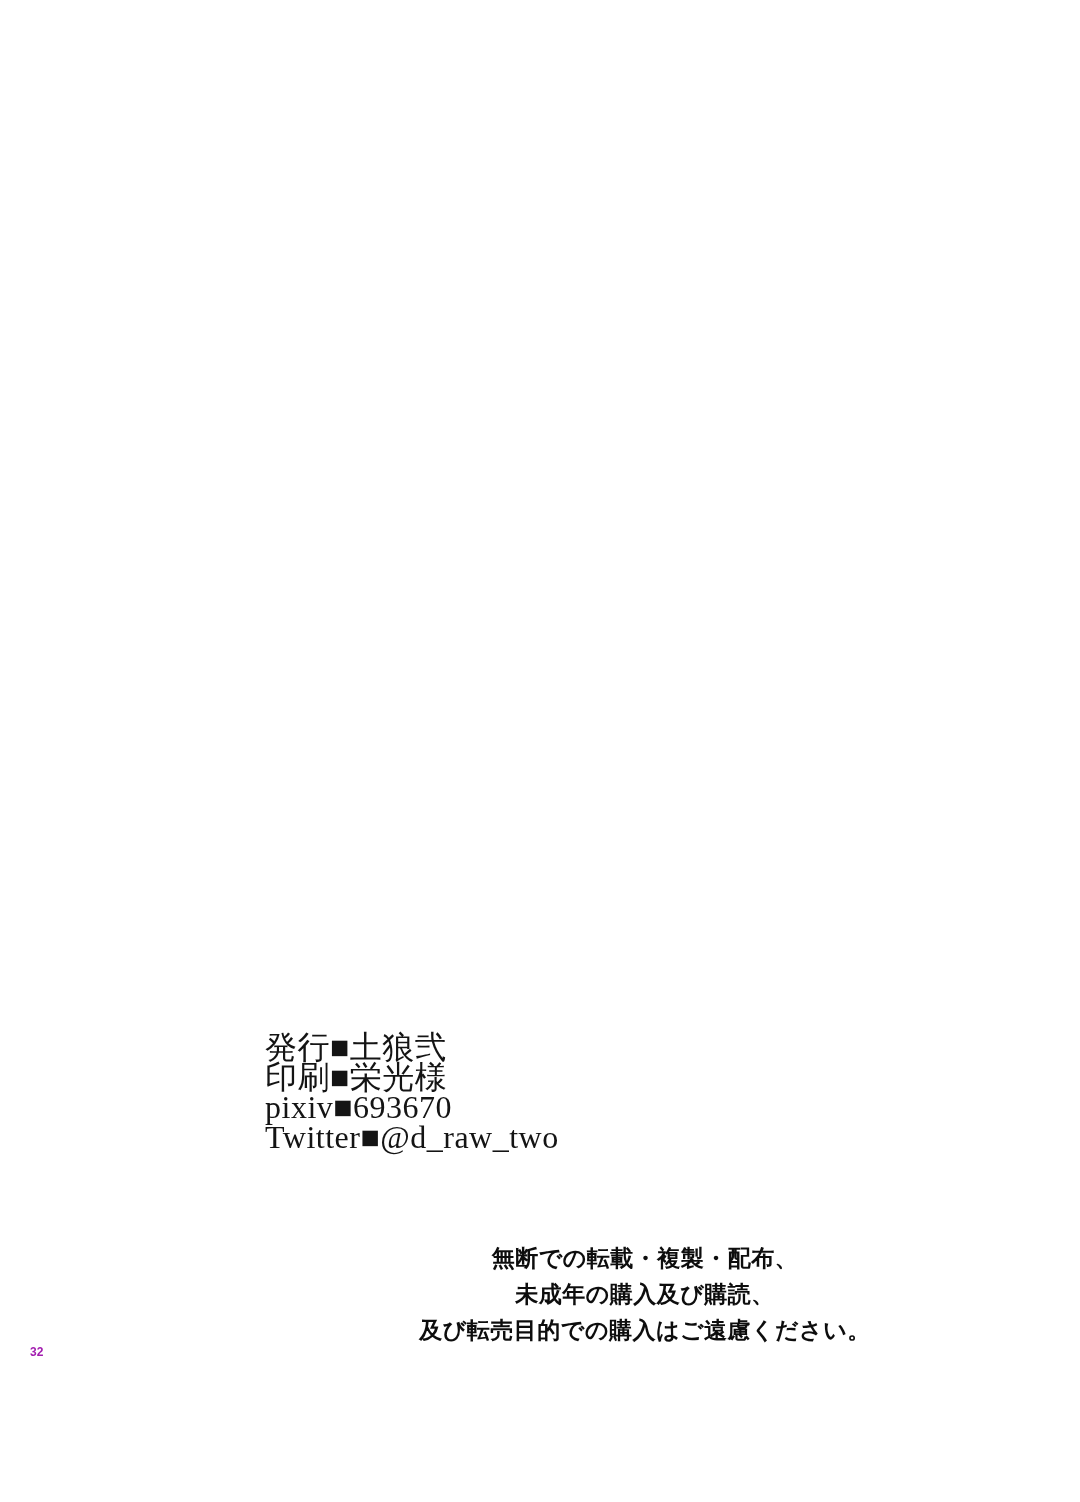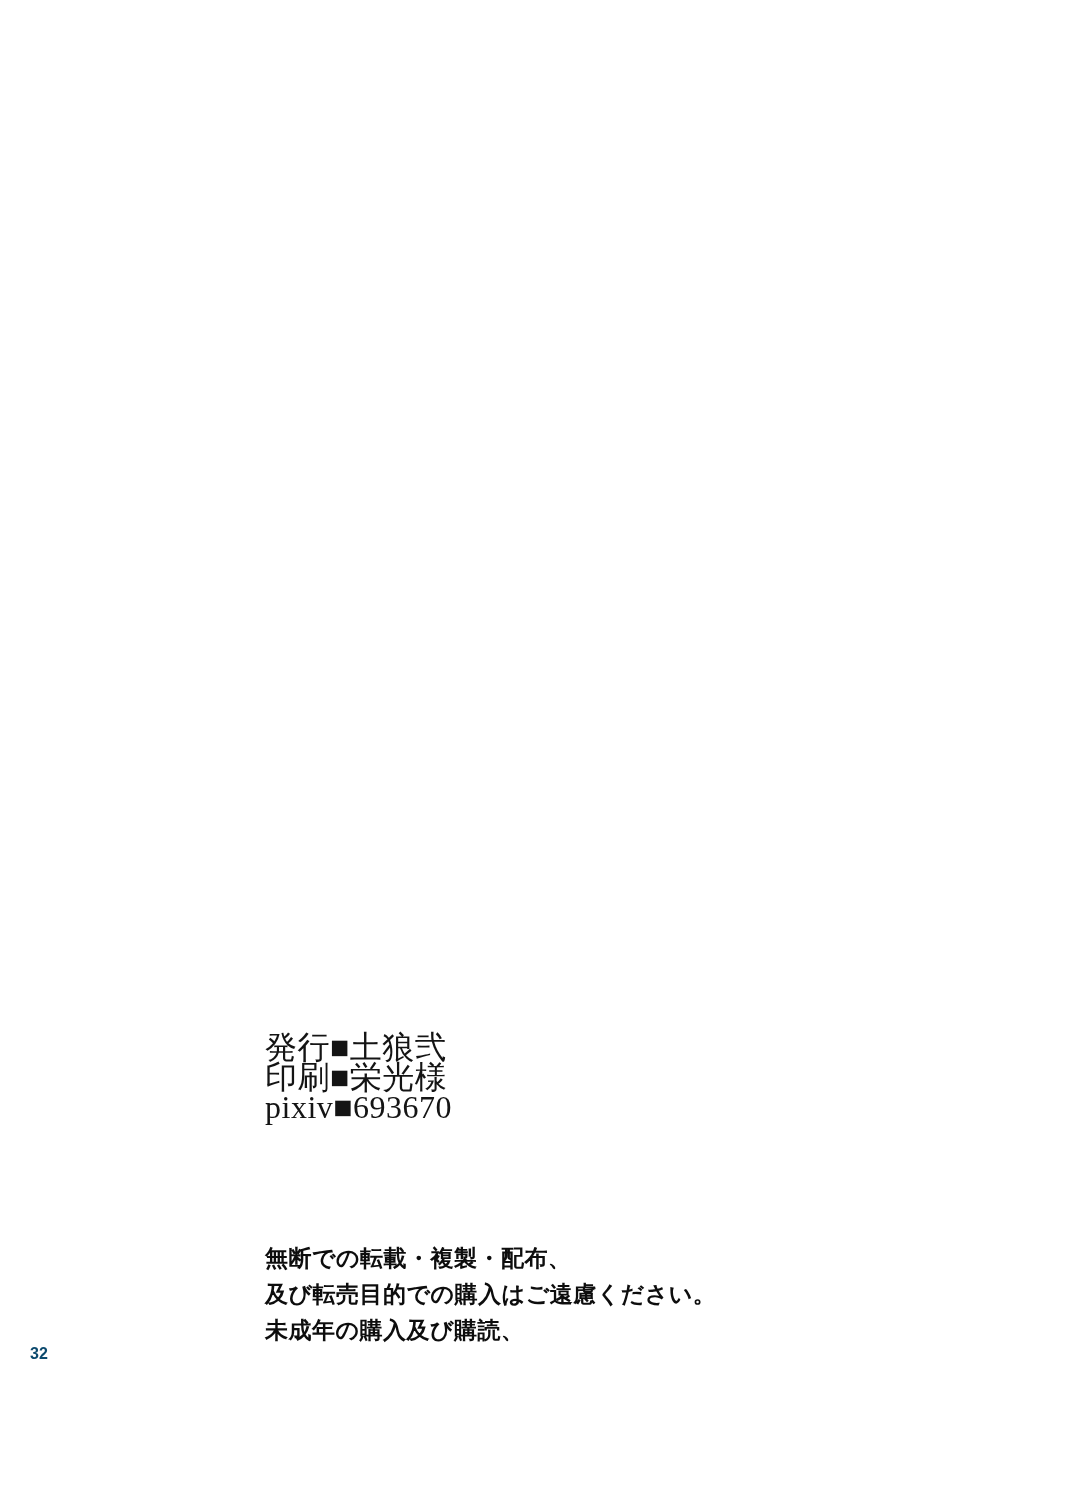--- a/index.html
+++ b/index.html
@@ -21,23 +21,23 @@
     inset: 0;
     background: #ffffff;
   }
 
   
   .page-number {
     position: absolute;
     left: 30px;
     top: 1345px;
     font-family: "Liberation Sans", sans-serif;
-    font-size: 16px;
+    font-size: 12px;
     font-weight: bold;
-    color: #0c4a6e;
+    color: #a21caf;
     letter-spacing: 0px;
   }
 
   
   .colophon {
     position: absolute;
     left: 265px;
     top: 1032px;
     width: 720px;
   }
@@ -49,20 +49,21 @@
     color: #141414;
     letter-spacing: 0.5px;
     white-space: nowrap;
   }
 
   .notice {
     position: absolute;
     left: 265px;
     top: 1240px;
     width: 760px;
+    text-align: center;
   }
 
   .notice-line {
     font-family: "Liberation Sans", sans-serif;
     font-size: 23px;
     line-height: 36px;
     font-weight: bold;
     color: #0d0d0d;
     letter-spacing: 0.5px;
     white-space: nowrap;
@@ -72,21 +73,22 @@
 <body>
 
 <div class="page">
 
   <div class="page-number">32</div>
 
   <div class="colophon">
     <div class="colophon-line">発行■土狼弐</div>
     <div class="colophon-line">印刷■栄光様</div>
     <div class="colophon-line">pixiv■693670</div>
+    <div class="colophon-line">Twitter■@d_raw_two</div>
   </div>
 
   <div class="notice">
     <div class="notice-line">無断での転載・複製・配布、</div>
+    <div class="notice-line">未成年の購入及び購読、</div>
     <div class="notice-line">及び転売目的での購入はご遠慮ください。</div>
-    <div class="notice-line">未成年の購入及び購読、</div>
   </div>
 
 </div>
 
 </body></html>

